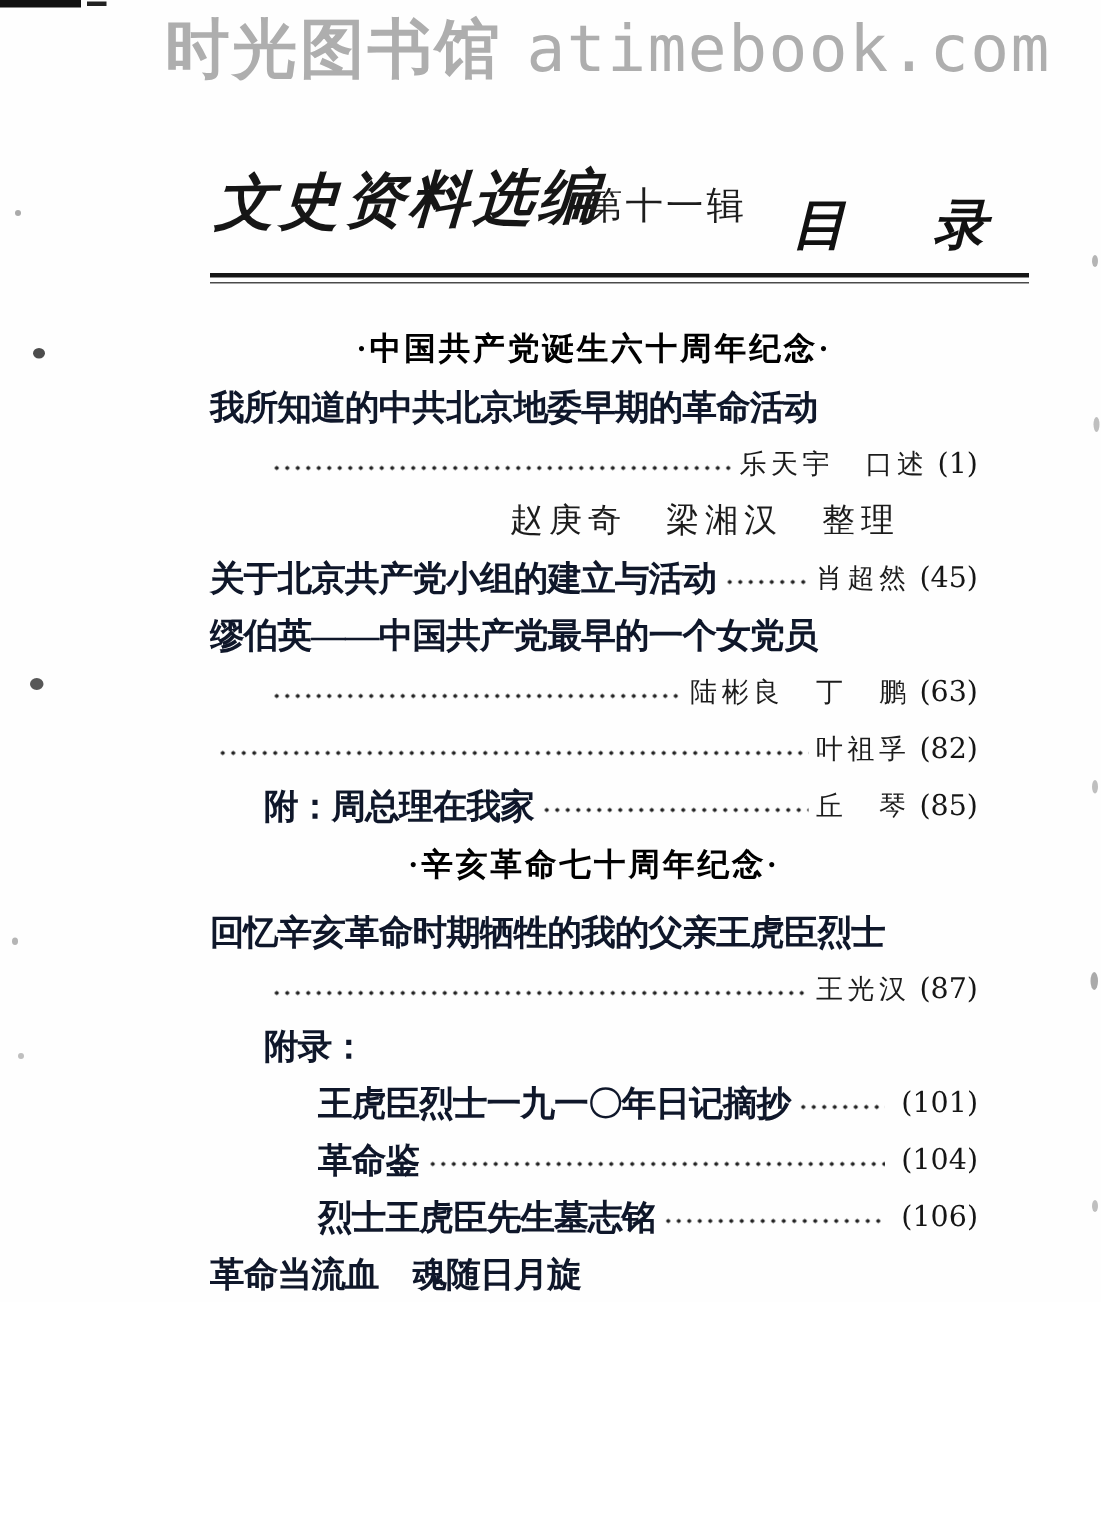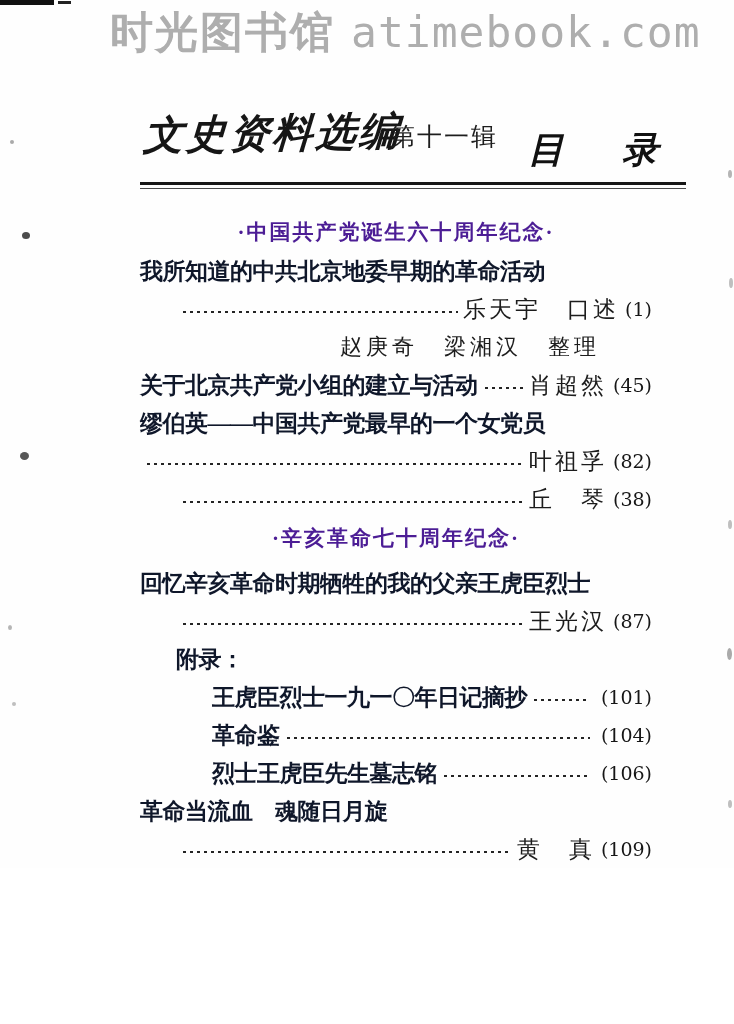--- a/index.html
+++ b/index.html
@@ -43,39 +43,39 @@
   }
   .contents-title .char2{margin-left:58px;}
   .rule{
     position:absolute; left:140px; top:182px; width:546px; height:3px;
     border-top:3px solid #161616; border-bottom:1px solid #4a4a4a;
   }
   
   .toc{position:absolute; left:140px; top:212px; width:512px;}
   .section-heading{
     height:40px; display:flex; align-items:center; justify-content:center;
-    font-size:21px; font-weight:700; letter-spacing:2px; color:#4c1d95;
+    font-size:21px; font-weight:700; letter-spacing:2px; color:#000000;
   }
   .section-heading.second{margin-bottom:6px;}
   .toc-line{min-height:38px; display:flex; align-items:center;}
   .indent-0{padding-left:0;}
   .indent-1{padding-left:36px;}
   .indent-2{padding-left:72px;}
   .entry-title{
     font-size:23px; font-weight:700; letter-spacing:-0.5px;
     color:#0f172a; white-space:nowrap;
   }
   .leader{
     flex:1 1 auto; align-self:center; height:10px; margin:6px 5px 0 5px;
     background-image:radial-gradient(circle,#242424 1.2px,rgba(0,0,0,0) 1.5px);
     background-size:7px 10px; background-position:0 50%; background-repeat:repeat-x;
     min-width:20px;
   }
   .entry-author{
-    font-size:23px; letter-spacing:3px; white-space:nowrap; color:#1c1c1c;
+    font-size:18px; letter-spacing:3px; white-space:nowrap; color:#1c1c1c;
   }
   .entry-page{
     font-size:19px; font-family:"DejaVu Serif",serif; white-space:nowrap;
     margin-left:6px; color:#161616;
   }
   .byline-text{
     margin-left:auto; padding-right:52px;
     font-size:22px; letter-spacing:4px; color:#1c1c1c; white-space:nowrap;
   }
   .subtitle-text{
@@ -137,29 +137,35 @@
       </div>
       <div class="toc-line indent-0">
         <span class="entry-title">关于北京共产党小组的建立与活动</span>
         <span class="leader"></span>
         <span class="entry-author">肖超然</span>
         <span class="entry-page">(45)</span>
       </div>
       <div class="toc-line indent-0">
         <span class="entry-title">缪伯英——中国共产党最早的一个女党员</span>
       </div>
+      <div class="toc-line indent-1">
+        <span class="leader"></span>
+        <span class="entry-author">陆彬良　丁　鹏</span>
+        <span class="entry-page">(63)</span>
+      </div>
       <div class="toc-line indent-0">
         <span class="leader"></span>
         <span class="entry-author">叶祖孚</span>
         <span class="entry-page">(82)</span>
       </div>
       <div class="toc-line indent-1">
+        <span class="entry-title">附：周总理在我家</span>
         <span class="leader"></span>
         <span class="entry-author">丘　琴</span>
-        <span class="entry-page">(38)</span>
+        <span class="entry-page">(85)</span>
       </div>
       <div class="section-heading second">·辛亥革命七十周年纪念·</div>
       <div class="toc-line indent-0">
         <span class="entry-title">回忆辛亥革命时期牺牲的我的父亲王虎臣烈士</span>
       </div>
       <div class="toc-line indent-1">
         <span class="leader"></span>
         <span class="entry-author">王光汉</span>
         <span class="entry-page">(87)</span>
       </div>

